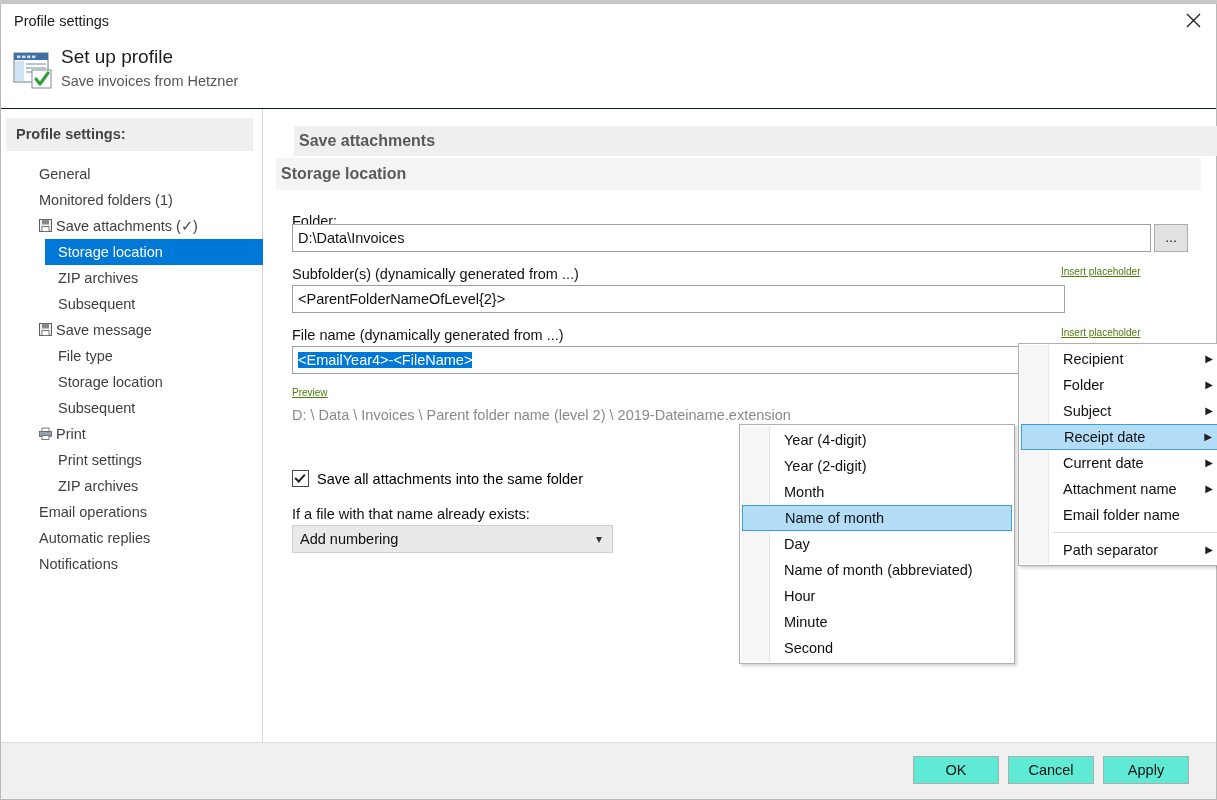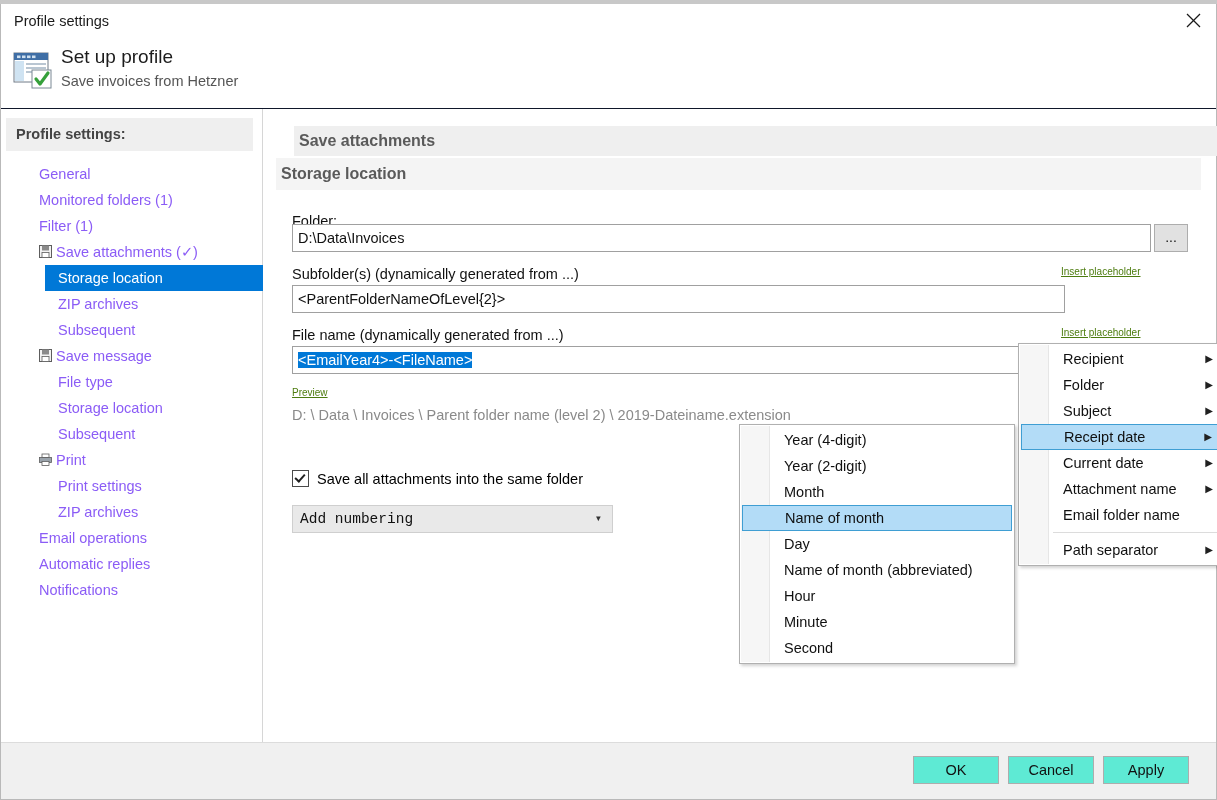--- a/index.html
+++ b/index.html
@@ -115,21 +115,21 @@
   .tree {
     position: absolute;
     left: 0; top: 52px;
     width: 261px;
   }
   .tree-item {
     position: relative;
     height: 26px;
     line-height: 26px;
     font-size: 14.5px;
-    color: #8b5cf6;
+    color: #404040;
     white-space: nowrap;
     cursor: default;
   }
   .tree-item .lbl { display: inline-block; vertical-align: top; }
   .tree-item.lvl0 { padding-left: 38px; }
   .tree-item.lvl0ico { padding-left: 38px; }
   .tree-item.lvl1 { padding-left: 57px; }
   .tree-item.sel {
     background: #0078d7;
     color: #ffffff;
@@ -397,23 +397,20 @@
     <div class="sidebar">
       <div class="sidebar-head">Profile settings:</div>
       <div class="tree">
 
         <div class="tree-item lvl0">
           <span class="lbl">General</span>
         </div>
         <div class="tree-item lvl0">
           <span class="lbl">Monitored folders (1)</span>
         </div>
-        <div class="tree-item lvl0">
-          <span class="lbl">Filter (1)</span>
-        </div>
 
         <div class="tree-item lvl0ico">
           <svg class="node-ico" viewBox="0 0 13 13">
             <rect x="0.5" y="0.5" width="12" height="12" fill="#f2f2f2" stroke="#5d5d5d" stroke-width="1"></rect>
             <rect x="3" y="0.5" width="7" height="5" fill="#8a8a8a"></rect>
             <rect x="3" y="7.5" width="7" height="5" fill="#ffffff" stroke="#5d5d5d" stroke-width="0.8"></rect>
           </svg>
           <span class="lbl">Save attachments (✓)</span>
         </div>
 
@@ -492,21 +489,21 @@
       <div class="txtbox" style="left:29px; top:237px; width:887px;"><span class="sel-text">&lt;EmailYear4&gt;-&lt;FileName&gt;</span></div>
 
       <div class="link" style="left:29px; top:278px;">Preview</div>
       <div class="preview-val" style="left:29px; top:298px;">D: \ Data \ Invoices \ Parent folder name (level 2) \ 2019-Dateiname.extension</div>
 
       <div class="chk-row" style="left:29px; top:361px;">
         <span class="chk-box"></span><span>Save all attachments into the same folder</span>
       </div>
 
       <div class="fld-label" style="left:29px; top:397px;">If a file with that name already exists:</div>
-      <div class="combo" style="left:29px; top:396px;font-family:Liberation Mono, monospace;">
+      <div class="combo" style="left:29px; top:416px;">
         <span>Add numbering</span>
         <span class="arrow">▾</span>
       </div>
 
     </div>
   </div>
 
   <div class="footer">
     <div class="btn btn-ok">OK</div>
     <div class="btn btn-cancel">Cancel</div>

